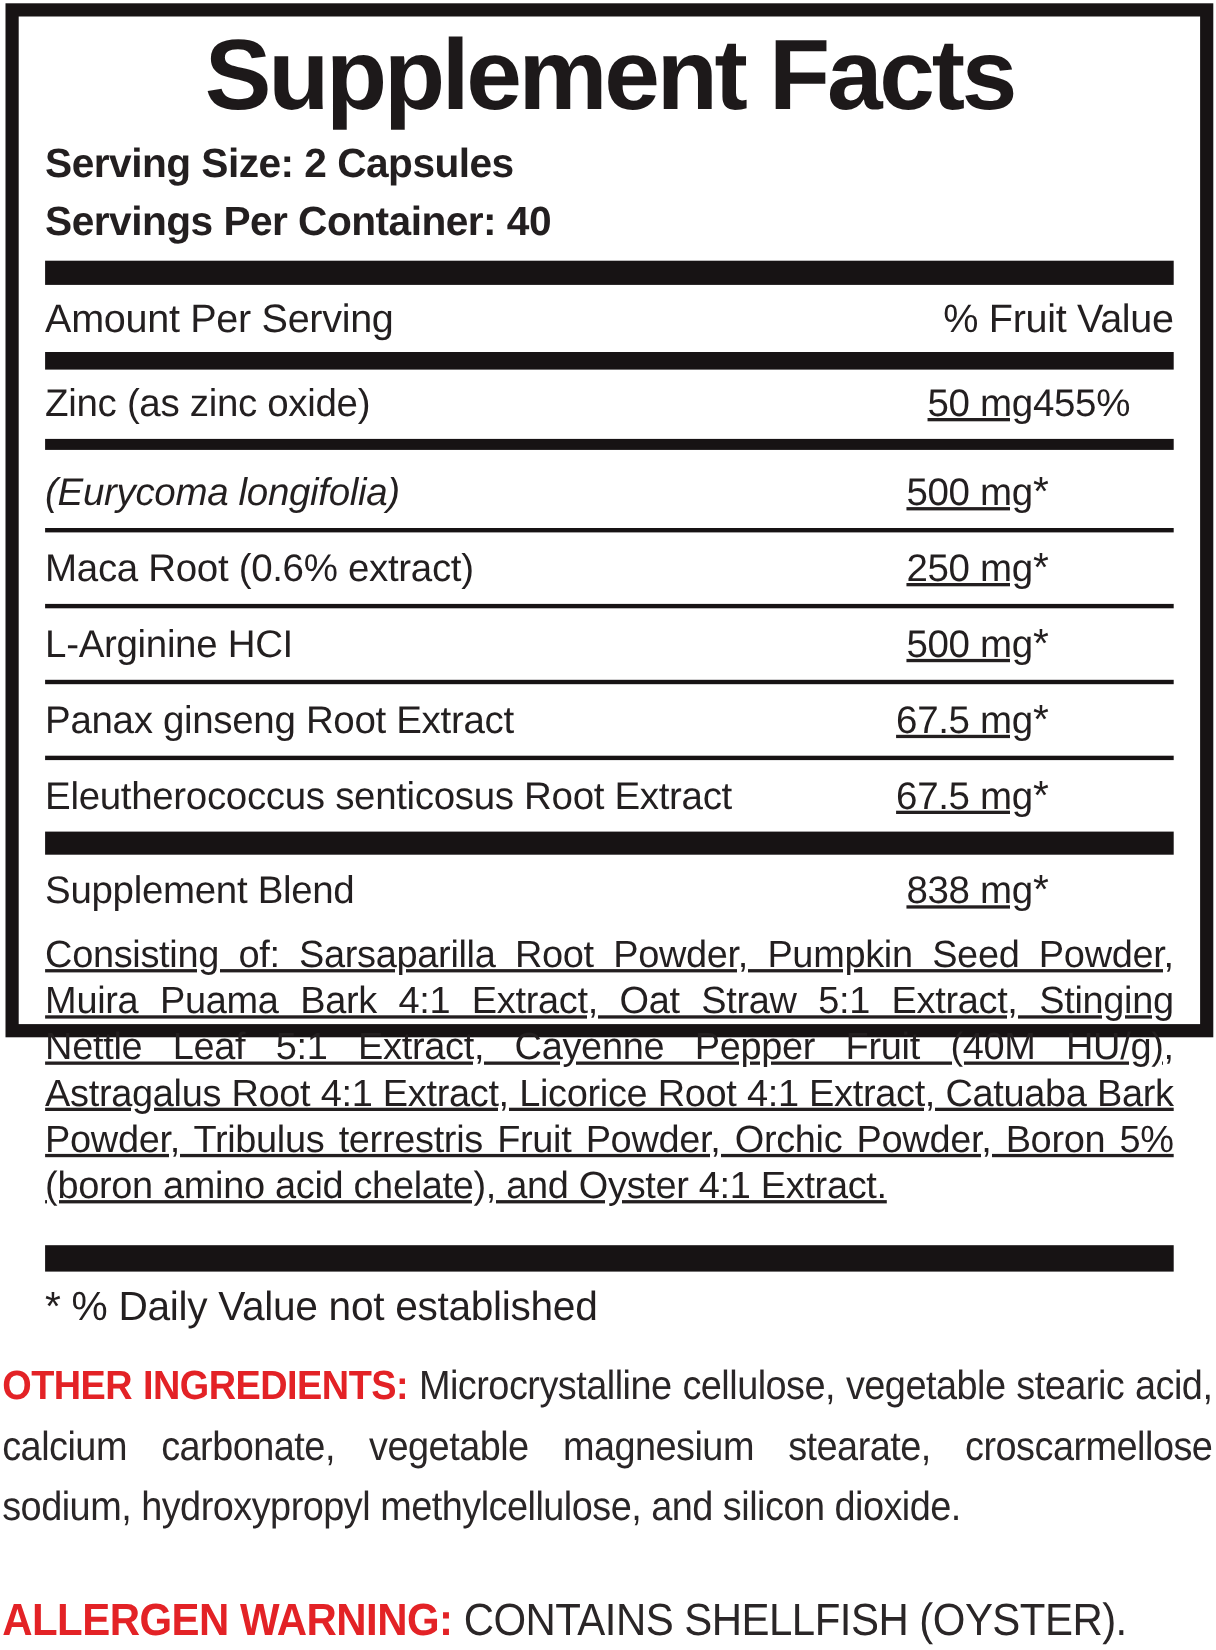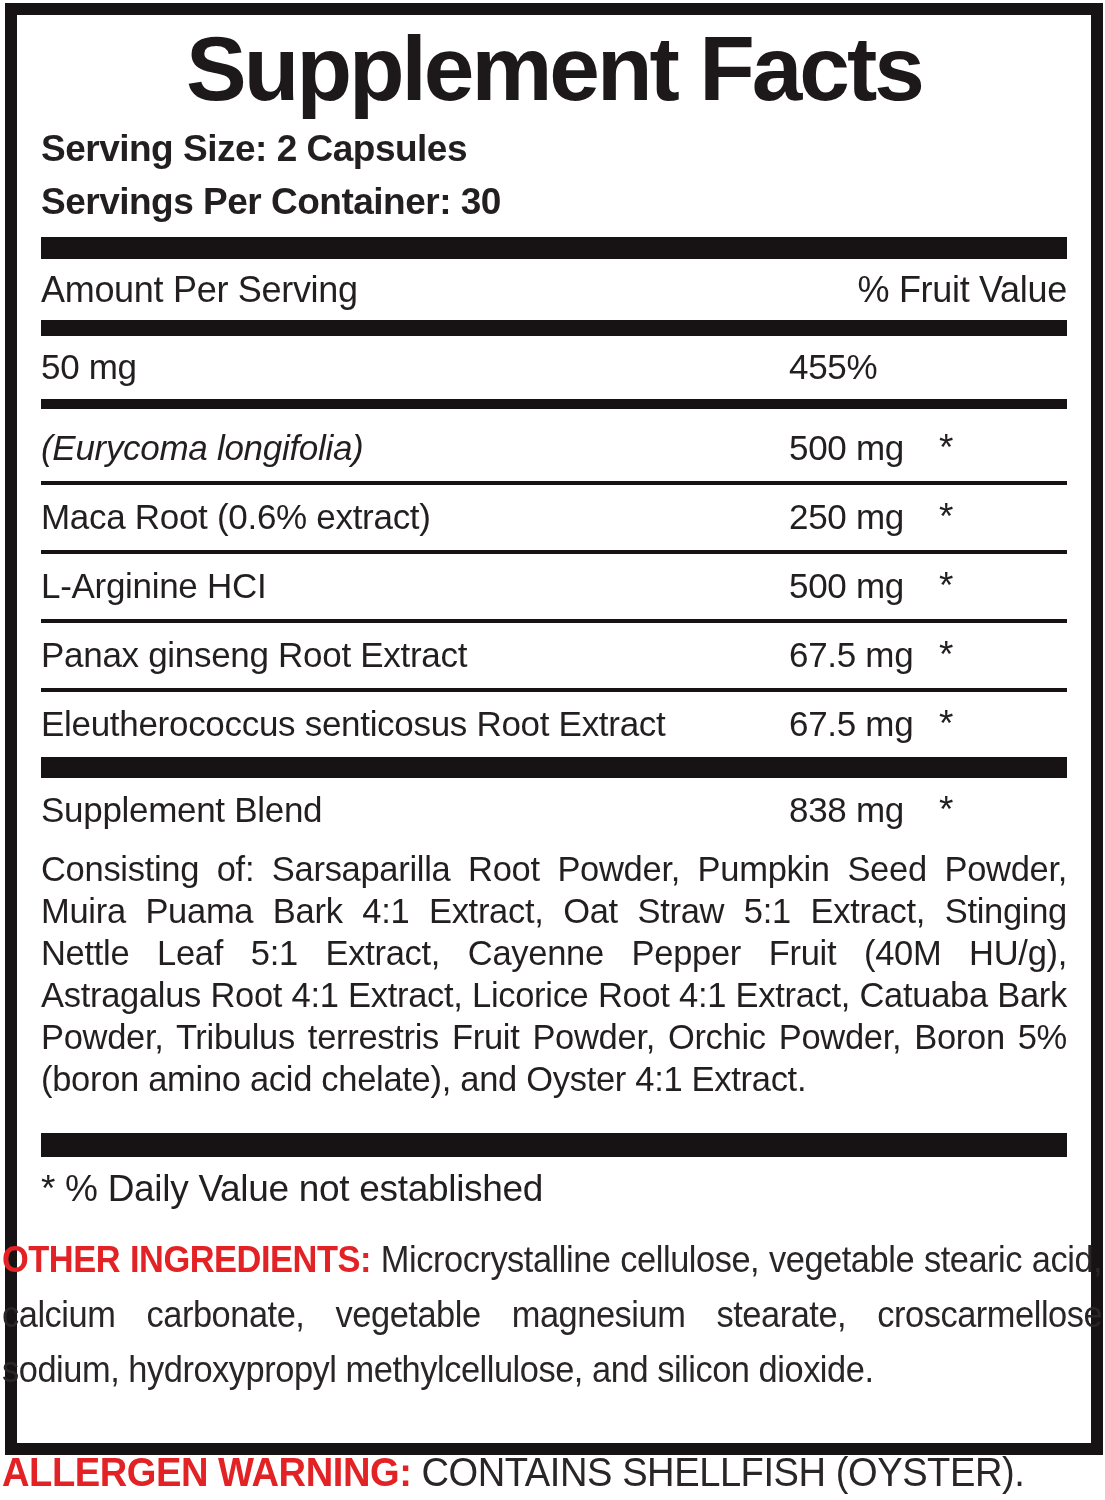--- a/index.html
+++ b/index.html
@@ -15,21 +15,21 @@
     color: #231f20;
     overflow: hidden;
   }
 
   
   .facts-box {
     position: absolute;
     left: 5px;
     top: 3px;
     width: 1098px;
-    height: 1452px;
+    height: 940px;
     box-sizing: border-box;
     border: 12px solid #171314;
     background: #ffffff;
     padding: 4px 24px 0 24px;
   }
   .facts-title {
     margin: 4px 0 6px 0;
     text-align: center;
     font-size: 91px;
     line-height: 1.02;
@@ -64,32 +64,33 @@
   }
 
   .nutrient-row {
     display: grid;
     grid-template-columns: 1fr 150px 128px;
     align-items: baseline;
     font-size: 35px;
     padding: 11px 0 12px 0;
     letter-spacing: -0.3px;
   }
-  .nutrient-row .amount { text-align: left; white-space: nowrap; }
+  .nutrient-row .amount { text-align: right; white-space: nowrap; text-decoration: underline; }
   .nutrient-row .dv     { text-align: left; padding-right: 10px; white-space: nowrap; }
   .nutrient-row .dv.star{ padding-right: 30px; font-size: 37px; }
   .latin-name   { font-style: italic; margin-top: 8px; }
   .italic       { }
 
   .blend-desc {
     margin: 5px 0 0 0;
     text-align: justify;
     font-size: 34.5px;
     line-height: 42px;
     letter-spacing: -0.3px;
+    text-decoration: underline;
   }
   .desc-gap { height: 33px; }
 
   .footnote {
     font-size: 37px;
     padding: 11px 0;
     letter-spacing: -0.3px;
   }
 
   
@@ -126,32 +127,33 @@
   }
 </style>
 </head>
 <body>
 
 <div class="facts-box">
 
   <h1 class="facts-title">Supplement Facts</h1>
 
   <div class="serving-line">Serving Size: 2 Capsules</div>
-  <div class="serving-line">Servings Per Container: 30</div>
+  <div class="serving-line">Servings Per Container: 40</div>
 
   <div class="bar bar-top"></div>
 
   <div class="col-header">
     <span>Amount Per Serving</span>
     <span>% Fruit Value</span>
   </div>
 
   <div class="bar bar-medium"></div>
 
   <div class="nutrient-row">
+    <span class="name">Zinc (as zinc oxide)</span>
     <span class="amount">50 mg</span>
     <span class="dv">455%</span>
   </div>
 
   <div class="bar bar-afterzinc"></div>
 
   <div class="nutrient-row">
     <span class="name">
       <span class="latin-name" style="display:block;">(Eurycoma longifolia)</span>
     </span>

